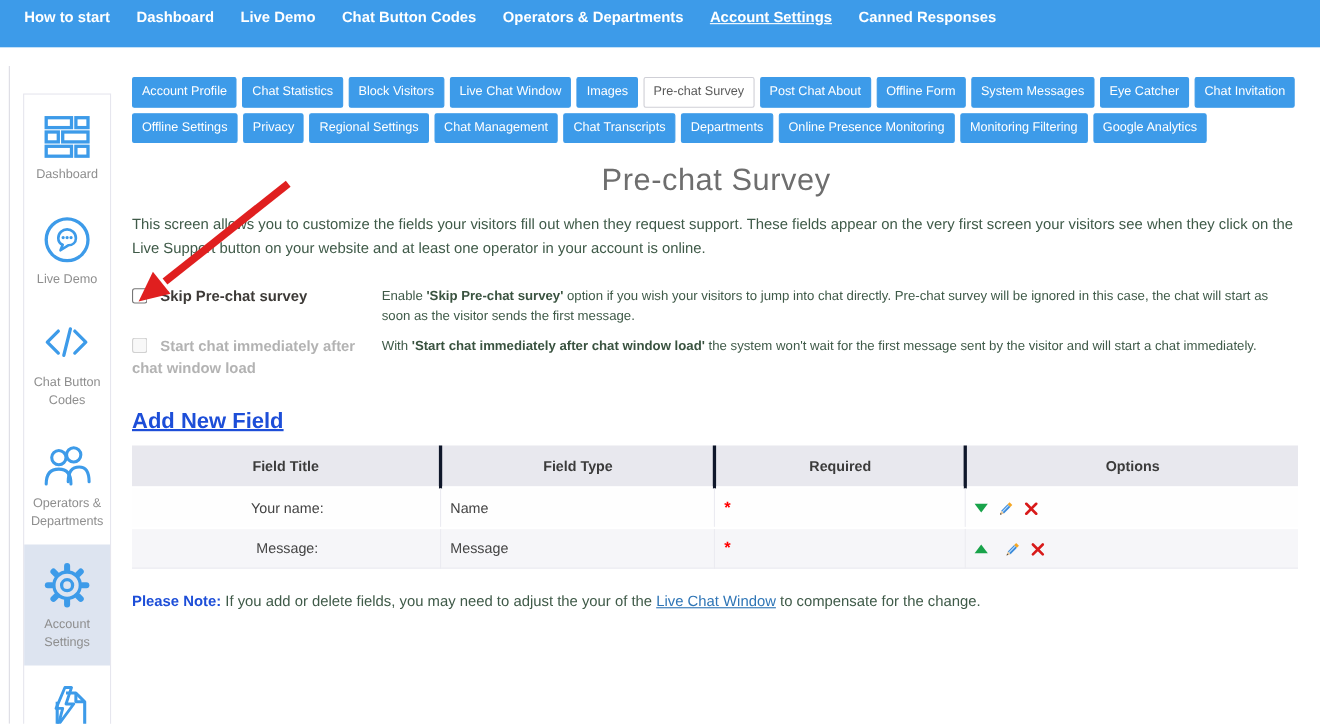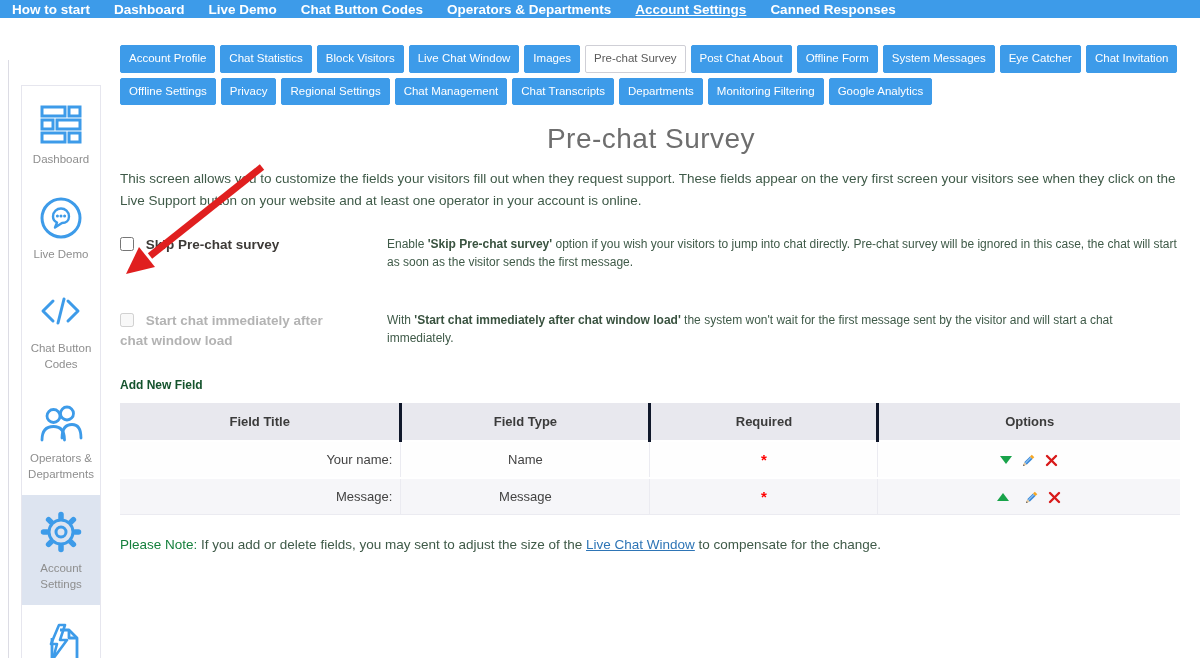--- a/index.html
+++ b/index.html
@@ -8,22 +8,22 @@
   .app { position:relative; width:1200px; height:658px; background:#fff; }
 
   
   .topbar { display:flex; align-items:stretch; height:29px; background:#000;
     padding-left:8px; }
   .topbar-item { color:#fff; font-weight:bold; font-size:14.5px; line-height:29px;
     padding:0 15px; cursor:pointer; white-space:nowrap; }
   .topbar-item.active { background:#3D9BE9; }
 
   
-  .subnav { display:flex; align-items:center; height:18px; background:#3D9BE9;
-    }
+  .subnav { display:flex; align-items:flex-start; height:43px; background:#3D9BE9;
+    padding-left:10px; }
   .subnav-item { color:#fff; font-weight:bold; font-size:13.5px; line-height:31px;
     padding:0 12px; cursor:pointer; white-space:nowrap; }
   .subnav-item.active span { text-decoration:underline; }
 
   .left-line { position:absolute; left:8px; top:60px; bottom:0; width:1px;
     background:#dcdce4; }
 
   
   .sidebar { position:absolute; left:21px; top:85px; width:80px;
     border:1px solid #e6e6ee; background:#fff; }
@@ -43,53 +43,53 @@
     padding:7px 8px; border-radius:2px; cursor:pointer; white-space:nowrap;
     line-height:1; }
   .tab.active { background:#fff; border-color:#cfcfd6; color:#5a5a5a; }
 
   .page-title { text-align:center; font-size:28px; font-weight:300; color:#6e6e6e;
     margin-top:18px; letter-spacing:0.5px; }
 
   .intro { margin-top:13px; font-size:13.5px; color:#3f5a48; line-height:1.6; }
 
   .opts { display:grid; grid-template-columns:227px 1fr; column-gap:0;
-    row-gap:9px; margin-top:24px;gap:40px; }
+    row-gap:9px; margin-top:24px; }
   .opt-label { font-size:13.5px; font-weight:bold; color:#3d3a37; line-height:1.45; }
   .opt-label input { width:14px; height:14px; vertical-align:-2px; margin-right:8px;
     accent-color:#fff; }
   .opt-label.disabled { color:#b3b3b3; }
   .opt-desc { font-size:12px; color:#3f5a48; line-height:1.5; padding-right:2px; }
   .opt-desc b { color:#39523f; }
 
-  .add-link { display:inline-block; margin-top:28px; font-size:12px; font-weight:bold;
-    color:#14532d; cursor:pointer; }
+  .add-link { display:inline-block; margin-top:28px; font-size:20px; font-weight:bold;
+    color:#1d4ed8; text-decoration:underline; cursor:pointer; }
 
   table.fields { width:1060px; border-collapse:collapse; margin-top:10px;
     font-size:13px; color:#434343; }
   table.fields th { background:#e8e8ee; font-weight:bold; color:#3b3b3b;
     padding:11px 8px; border-right:3px solid #0f172a; text-align:center; }
   table.fields th:last-child { border-right:none; }
-  table.fields td { padding:9px 8px; text-align:center; border-right:1px solid #ebebf1;
+  table.fields td { padding:9px 8px; border-right:1px solid #ebebf1;
     border-top:2px solid #fff; border-bottom:1px solid #ebebf1; }
   table.fields td:last-child { border-right:none; }
-  table.fields td.cell-title { text-align:right; padding-left:10px; }
+  table.fields td.cell-title { text-align:center; padding-left:10px; }
   table.fields tr.row-even td { background:#fefefe; }
   table.fields tr.row-odd td { background:#f6f6f9; }
   .req { color:#f00; font-weight:bold; font-size:15px; }
 
   .opt-icons { display:inline-flex; align-items:center; gap:9px; }
   .tri-down { width:0; height:0; border-left:6px solid transparent;
     border-right:6px solid transparent; border-top:8px solid #18a34a; cursor:pointer; }
   .tri-up { width:0; height:0; border-left:6px solid transparent;
     border-right:6px solid transparent; border-bottom:8px solid #18a34a; cursor:pointer; }
   .icon-btn { cursor:pointer; display:inline-flex; }
 
   .note { margin-top:22px; font-size:13.5px; color:#3f5a48; }
-  .note .note-prefix { color:#15803d; font-weight:normal; }
+  .note .note-prefix { color:#1d4ed8; font-weight:bold; }
   .note a { color:#2e75b6; text-decoration:underline; cursor:pointer; }
 
   .arrow-overlay { position:absolute; left:0; top:0; width:1200px; height:658px;
     pointer-events:none; z-index:5; }
 </style>
 </head>
 <body>
 
 <div class="app">
 
@@ -200,20 +200,21 @@
       <div class="tab">Chat Invitation</div>
     </div>
 
     <div class="tabs-row">
       <div class="tab">Offline Settings</div>
       <div class="tab">Privacy</div>
       <div class="tab">Regional Settings</div>
       <div class="tab">Chat Management</div>
       <div class="tab">Chat Transcripts</div>
       <div class="tab">Departments</div>
+      <div class="tab">Online Presence Monitoring</div>
       <div class="tab">Monitoring Filtering</div>
       <div class="tab">Google Analytics</div>
     </div>
 
     <h1 class="page-title">Pre-chat Survey</h1>
 
     <p class="intro">This screen allows you to customize the fields your visitors fill out when they request support. These fields appear on the very first screen your visitors see when they click on the Live Support button on your website and at least one operator in your account is online.</p>
 
     <section class="opts">
       <div>
@@ -301,21 +302,21 @@
                     <line x1="11" y1="2" x2="2" y2="11"></line>
                 </svg>
               </span>
             </span>
           </td>
         </tr>
       </tbody>
     </table>
 
     <p class="note">
-      <span class="note-prefix">Please Note:</span><span> If you add or delete fields, you may sent to adjust the size of the </span><a>Live Chat Window</a><span> to compensate for the change.</span>
+      <span class="note-prefix">Please Note:</span><span> If you add or delete fields, you may need to adjust the your of the </span><a>Live Chat Window</a><span> to compensate for the change.</span>
     </p>
 
   </main>
 
   <svg class="arrow-overlay" viewBox="0 0 1200 658">
     <line x1="262" y1="167" x2="150" y2="256" stroke="#e01f1f" stroke-width="7"></line>
     <polygon points="126,274 139,247 155,267" fill="#e01f1f"></polygon>
   </svg>
 
 </div>

